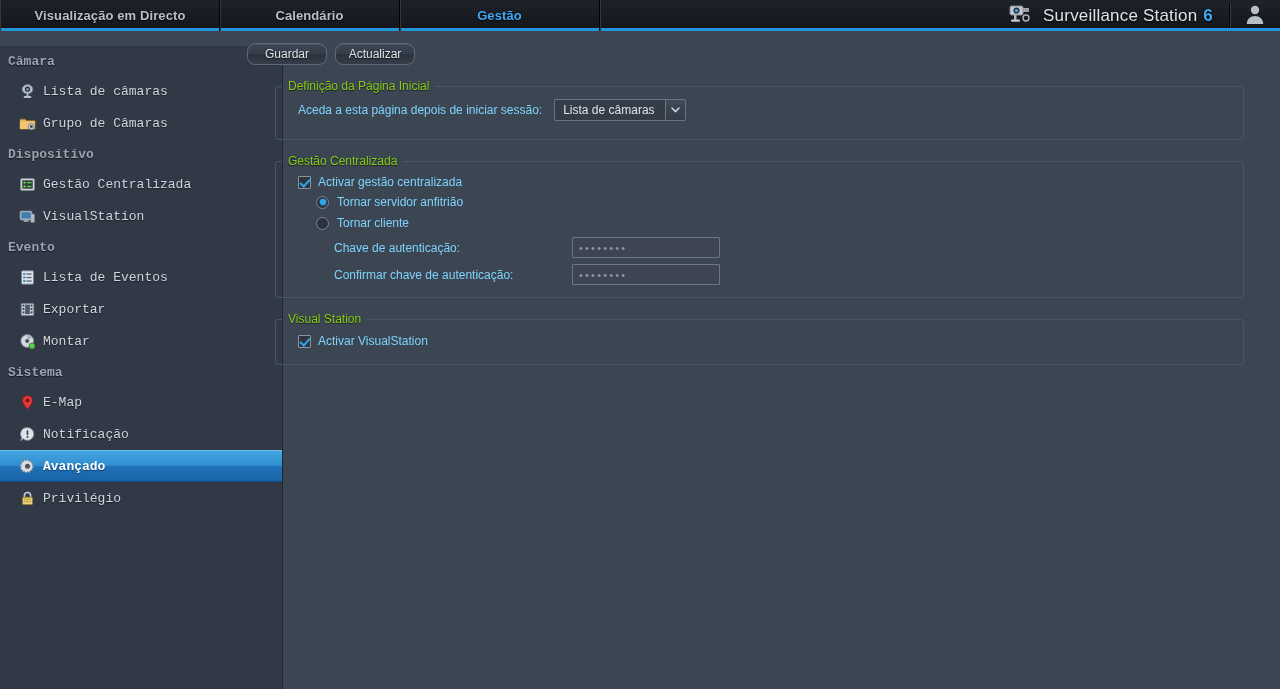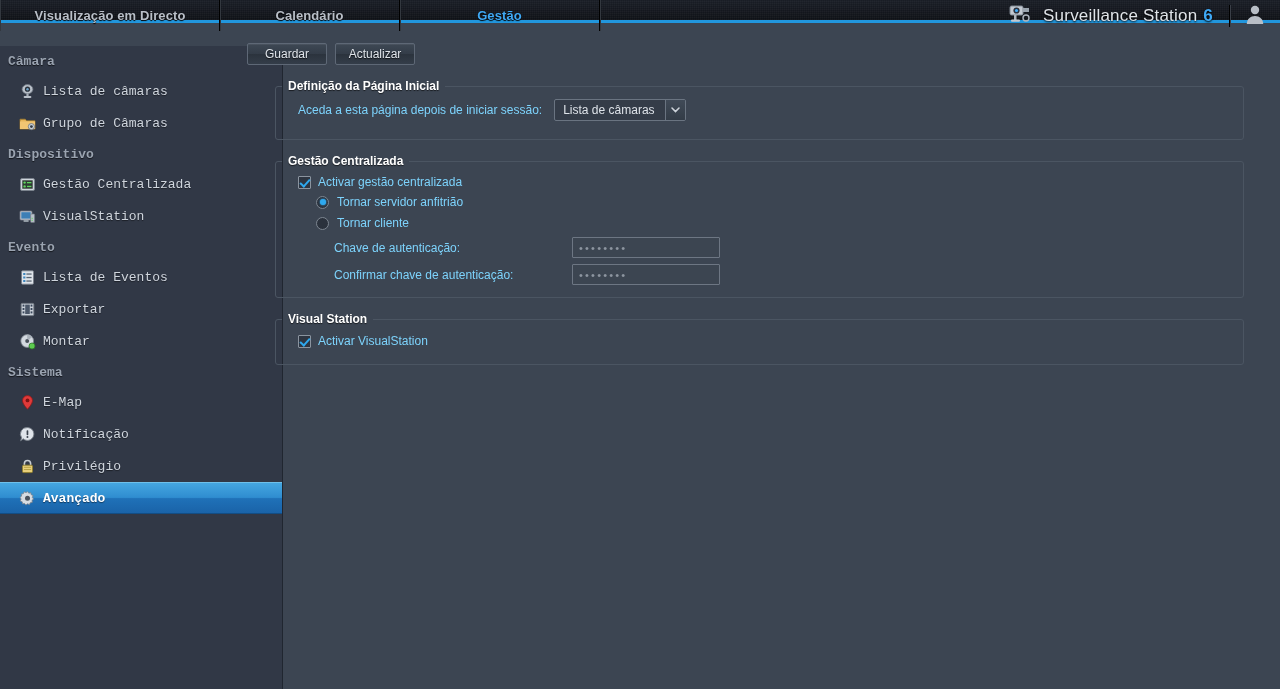--- a/index.html
+++ b/index.html
@@ -10,21 +10,21 @@
     background: #3c4552;
     font-family: "Liberation Sans", sans-serif;
     font-size: 12px;
     color: #c8cdd4;
     -webkit-font-smoothing: antialiased;
   }
   #app { position: relative; width: 1280px; height: 689px; }
 
   
   .header {
-    position: absolute; top: 0; left: 0; width: 1280px; height: 23px;
+    position: absolute; top: 0; left: 0; width: 1280px; height: 31px;
     background:
       repeating-linear-gradient(0deg, rgba(255,255,255,.022) 0 1px, rgba(0,0,0,0) 1px 2px),
       repeating-linear-gradient(90deg, rgba(255,255,255,.022) 0 1px, rgba(0,0,0,0) 1px 2px),
       linear-gradient(180deg, #191d25 0%, #14171e 50%, #0e1116 100%);
     border-bottom: 3px solid #2196dd;
     display: flex; align-items: stretch;
   }
   .nav-tabs { display: flex; align-items: stretch; height: 31px; }
   .nav-tab {
     display: flex; align-items: center; justify-content: center;
@@ -88,39 +88,39 @@
     height: 32px;
   }
 
   
   .content { position: absolute; top: 34px; left: 238px; width: 1042px; height: 655px; }
   .toolbar { padding: 9px 0 0 9px; display: flex; gap: 8px; }
   .btn {
     height: 22px; min-width: 80px; padding: 0 12px;
     background: linear-gradient(180deg, #3e4854 0%, #333c48 50%, #2b333d 51%, #343d49 100%);
     border: 1px solid #5e6876;
-    border-radius: 2px;
+    border-radius: 8px;
     color: #dfe4ea; font-size: 12px;
     text-shadow: 0 1px 1px rgba(0,0,0,.7);
     cursor: pointer; outline: none;
     box-shadow: inset 0 1px 0 rgba(255,255,255,.06);
     font-family: "Liberation Sans", sans-serif;
   }
 
   .panels { padding: 14px 36px 0 37px; }
 
   fieldset.group {
     border: 1px solid #4b5562;
     border-radius: 3px;
     margin: 0 0 14px 0;
     padding: 0 0 12px 0;
     position: relative;
   }
   fieldset.group legend {
-    font-size: 12px; font-weight: bold; color: #ffffff;
+    font-size: 12px; font-weight: normal; color: #84cc16;
     padding: 0 6px; margin-left: 6px;
     text-shadow: 0 1px 1px rgba(0,0,0,.6);
   }
   .row { display: flex; align-items: center; }
 
   .lbl { color: #7dd3fc; font-size: 12px; }
 
   
   .select-wrap {
     display: inline-flex; align-items: stretch;
@@ -333,39 +333,39 @@
     <div class="side-item">
       <span class="ico">
         <svg width="17" height="17" viewBox="0 0 17 17">
           <path d="M8.4 1.6a6.4 6.4 0 1 1-4.2 11.2l-2.6 2 1-3.1A6.4 6.4 0 0 1 8.4 1.6z" fill="#dfe4ea" stroke="#737b85" stroke-width=".9"></path>
           <rect x="7.6" y="4.2" width="1.7" height="5" rx=".8" fill="#3a424d"></rect>
           <circle cx="8.45" cy="10.9" r="1" fill="#3a424d"></circle>
         </svg>
       </span>
       <span>Notificação</span>
     </div>
+    <div class="side-item selected">
+      <span class="ico">
+        <svg width="17" height="17" viewBox="0 0 17 17">
+          <path d="M8.5 1.6l1.3 1.6 2-.5.4 2 1.9.8-.8 1.9 1.3 1.6-1.6 1.3.3 2-2 .4-.9 1.9-1.9-.8-1.6 1.3-1.3-1.6-2 .3-.4-2-1.9-.9.8-1.9L1 7.4l1.6-1.3-.3-2 2-.4.9-1.9 1.9.8z" fill="#d6dce2" stroke="#7a828c" stroke-width=".8"></path>
+          <circle cx="8.5" cy="8.2" r="2.5" fill="#4a535e"></circle>
+        </svg>
+      </span>
+      <span>Avançado</span>
+    </div>
     <div class="side-item">
       <span class="ico">
         <svg width="17" height="17" viewBox="0 0 17 17">
           <path d="M5.4 7.4V5.6a3.1 3.1 0 0 1 6.2 0v1.8" fill="none" stroke="#c7ccd2" stroke-width="1.6"></path>
           <rect x="3.5" y="7.2" width="10" height="7.4" rx="1.2" fill="#e8cf7a" stroke="#917f2c" stroke-width=".9"></rect>
           <rect x="4.9" y="8.8" width="7.2" height="1" fill="#b7a245"></rect>
           <rect x="4.9" y="11" width="7.2" height="1" fill="#b7a245"></rect>
         </svg>
       </span>
       <span>Privilégio</span>
-    </div>
-    <div class="side-item selected">
-      <span class="ico">
-        <svg width="17" height="17" viewBox="0 0 17 17">
-          <path d="M8.5 1.6l1.3 1.6 2-.5.4 2 1.9.8-.8 1.9 1.3 1.6-1.6 1.3.3 2-2 .4-.9 1.9-1.9-.8-1.6 1.3-1.3-1.6-2 .3-.4-2-1.9-.9.8-1.9L1 7.4l1.6-1.3-.3-2 2-.4.9-1.9 1.9.8z" fill="#d6dce2" stroke="#7a828c" stroke-width=".8"></path>
-          <circle cx="8.5" cy="8.2" r="2.5" fill="#4a535e"></circle>
-        </svg>
-      </span>
-      <span>Avançado</span>
     </div>
   </div>
 
   <div class="content">
 
     <div class="toolbar">
       <button class="btn">Guardar</button>
       <button class="btn">Actualizar</button>
     </div>
 

